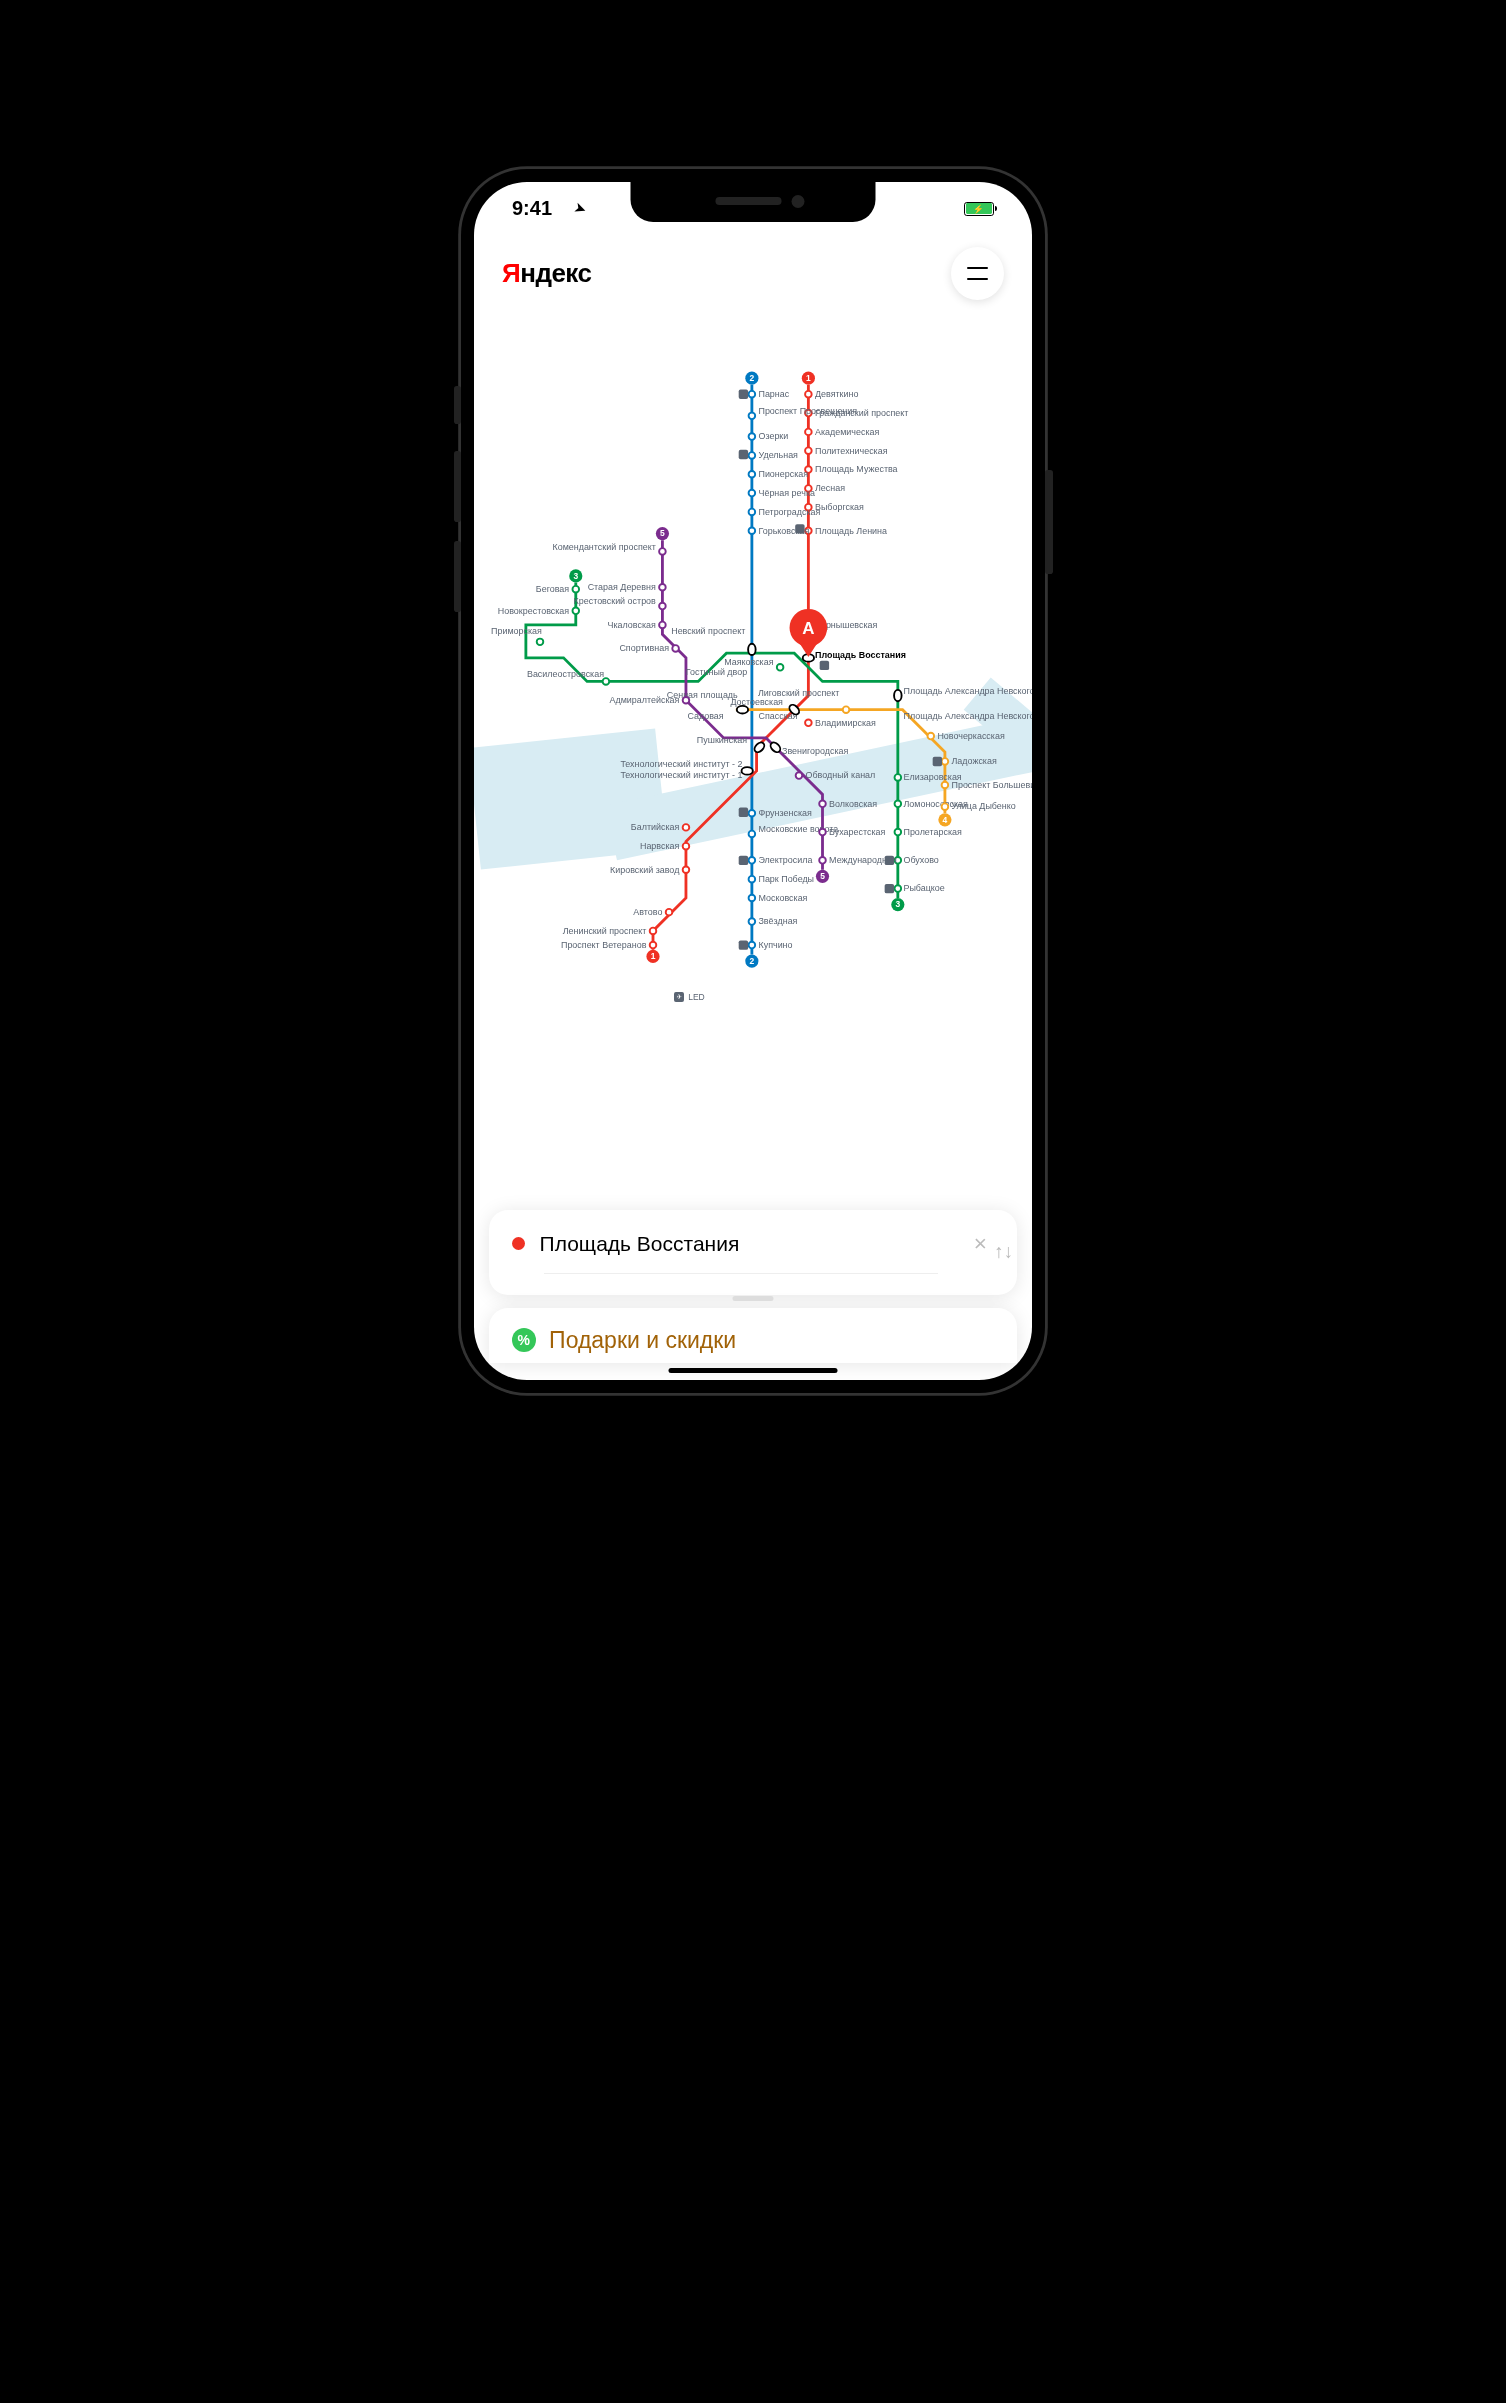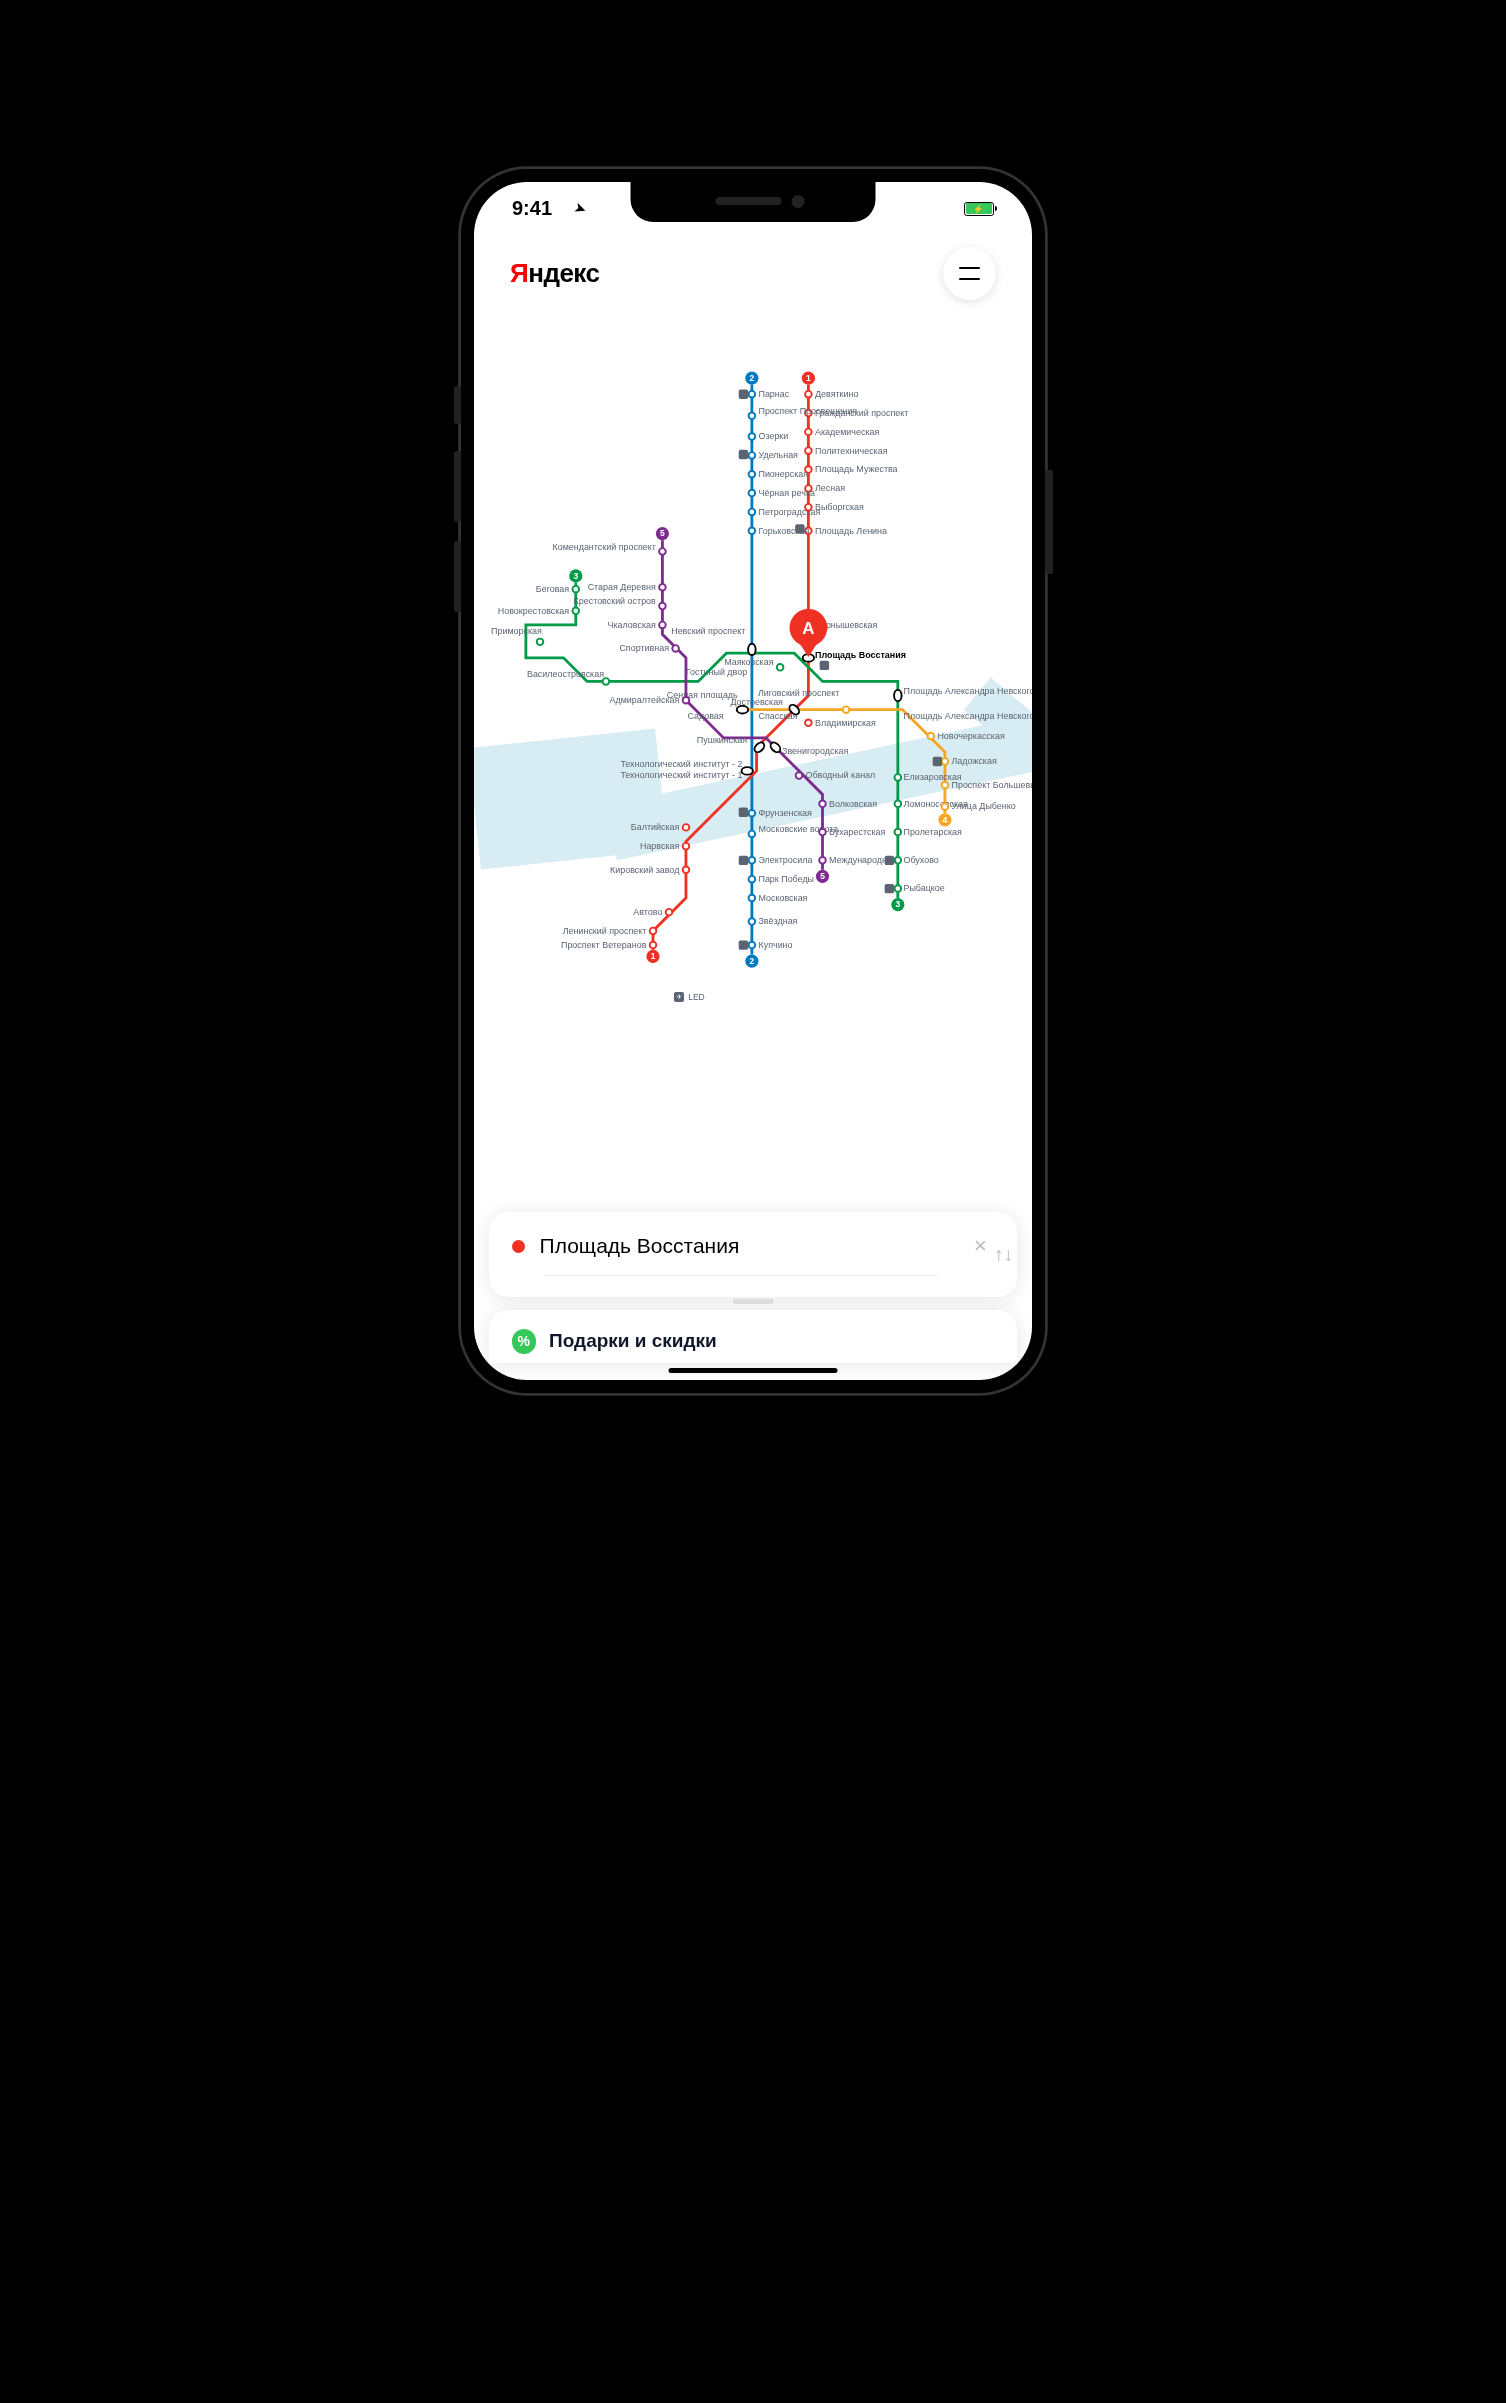--- a/index.html
+++ b/index.html
@@ -14,21 +14,21 @@
 .notch{position:absolute;top:0;left:50%;transform:translateX(-50%);width:245px;height:40px;background:#000;border-radius:0 0 22.6px 22.6px;z-index:100;}
 .notch-dot{position:absolute;top:13px;right:71px;width:13px;height:13px;border-radius:50%;background:#222;}
 .notch-line{position:absolute;top:15px;left:85px;width:66px;height:7.5px;border-radius:3.8px;background:#222;}
 .status-bar{position:absolute;top:7.5px;left:0;right:0;height:38px;display:flex;justify-content:space-between;align-items:center;padding:0 38px;z-index:99;}
 .status-left{display:flex;align-items:center;gap:23px;font-weight:600;font-size:20px;}
 .status-right{display:flex;align-items:center;}
 .battery{width:30px;height:14px;border:1.4px solid #000;border-radius:2.8px;position:relative;display:flex;align-items:center;padding:0.9px;}
 .battery::after{content:"";position:absolute;right:-3.8px;top:3.8px;width:1.9px;height:4.7px;background:#000;border-radius:0 1.9px 1.9px 0;}
 .battery-fill{width:100%;height:100%;background:#34c759;border-radius:1.4px;display:flex;align-items:center;justify-content:center;}
 .bolt{color:#fff;font-size:8.5px;}
-.header{position:absolute;top:52px;left:0;right:0;padding:13px 36px;display:flex;justify-content:space-between;align-items:center;z-index:50;gap:36px;}
+.header{position:absolute;top:52px;left:0;right:0;padding:13px 28px;display:flex;justify-content:space-between;align-items:center;z-index:50;gap:36px;}
 .logo{font-size:26px;font-weight:700;letter-spacing:-0.5px;}
 .logo .y{color:#ff0000;}
 .menu-btn{width:53px;height:53px;border-radius:50%;background:#fff;box-shadow:0 1.9px 9.4px rgba(0,0,0,0.12);display:flex;align-items:center;justify-content:center;cursor:pointer;}
 .hamburger{width:21px;height:13px;display:flex;flex-direction:column;justify-content:space-between;}
 .hamburger span{height:2.4px;background:#000;border-radius:1.9px;}
 .map-area{position:absolute;top:0;left:0;right:0;bottom:0;overflow:hidden;}
 .river{position:absolute;background:#d8ecf3;}
 .r1{left:0;top:556px;width:188px;height:122px;transform:rotate(-6deg);}
 .r2{left:132px;top:574px;width:471px;height:56px;transform:rotate(-12deg);}
 .r3{left:490px;top:527px;width:113px;height:42px;transform:rotate(40deg);}
@@ -49,21 +49,21 @@
 .dot{width:13px;height:13px;border-radius:50%;}
 .dot-red{background:#ef3124;}
 .dot-grey{background:#d0d0d0;}
 .route-text{font-size:21px;flex:1;}
 .route-text.filled{color:#000;font-weight:500;}
 .route-text.placeholder{color:#bbb;}
 .clear-x{color:#bbb;font-size:22.6px;cursor:pointer;padding:0 7.5px;}
 .swap{position:absolute;right:3.8px;top:50%;transform:translateY(-50%);color:#bbb;font-size:19px;cursor:pointer;}
 .promo-card{background:#fff;border-radius:19px 19px 0 0;box-shadow:0 1.9px 19px rgba(0,0,0,0.1);padding:19px 22.6px 9.4px;display:flex;align-items:center;gap:13px;}
 .promo-icon{width:24.5px;height:24.5px;border-radius:50%;background:#34c759;display:flex;align-items:center;justify-content:center;color:#fff;font-size:14px;font-weight:700;}
-.promo-text{color:#0f172a;font-size:19px;font-weight:700;}
+.promo-text{color:#a16207;font-size:23px;font-weight:400;}
 .grabber{position:absolute;top:-11.3px;left:50%;transform:translateX(-50%);width:41px;height:4.7px;background:#ddd;border-radius:2.8px;}
 .home-ind{position:absolute;bottom:7.5px;left:50%;transform:translateX(-50%);width:169px;height:4.7px;background:#000;border-radius:2.8px;z-index:200;}
 .led{position:absolute;left:200px;top:810px;display:flex;align-items:center;gap:3.8px;font-size:8.5px;color:#5a6472;}
 .led-sq{width:10.4px;height:10.4px;background:#5a6472;border-radius:1.9px;display:flex;align-items:center;justify-content:center;}
 .led-sq::before{content:"✈";color:#fff;font-size:6.6px;}
 </style>
 </head>
 <body>
 
 <div class="phone">

